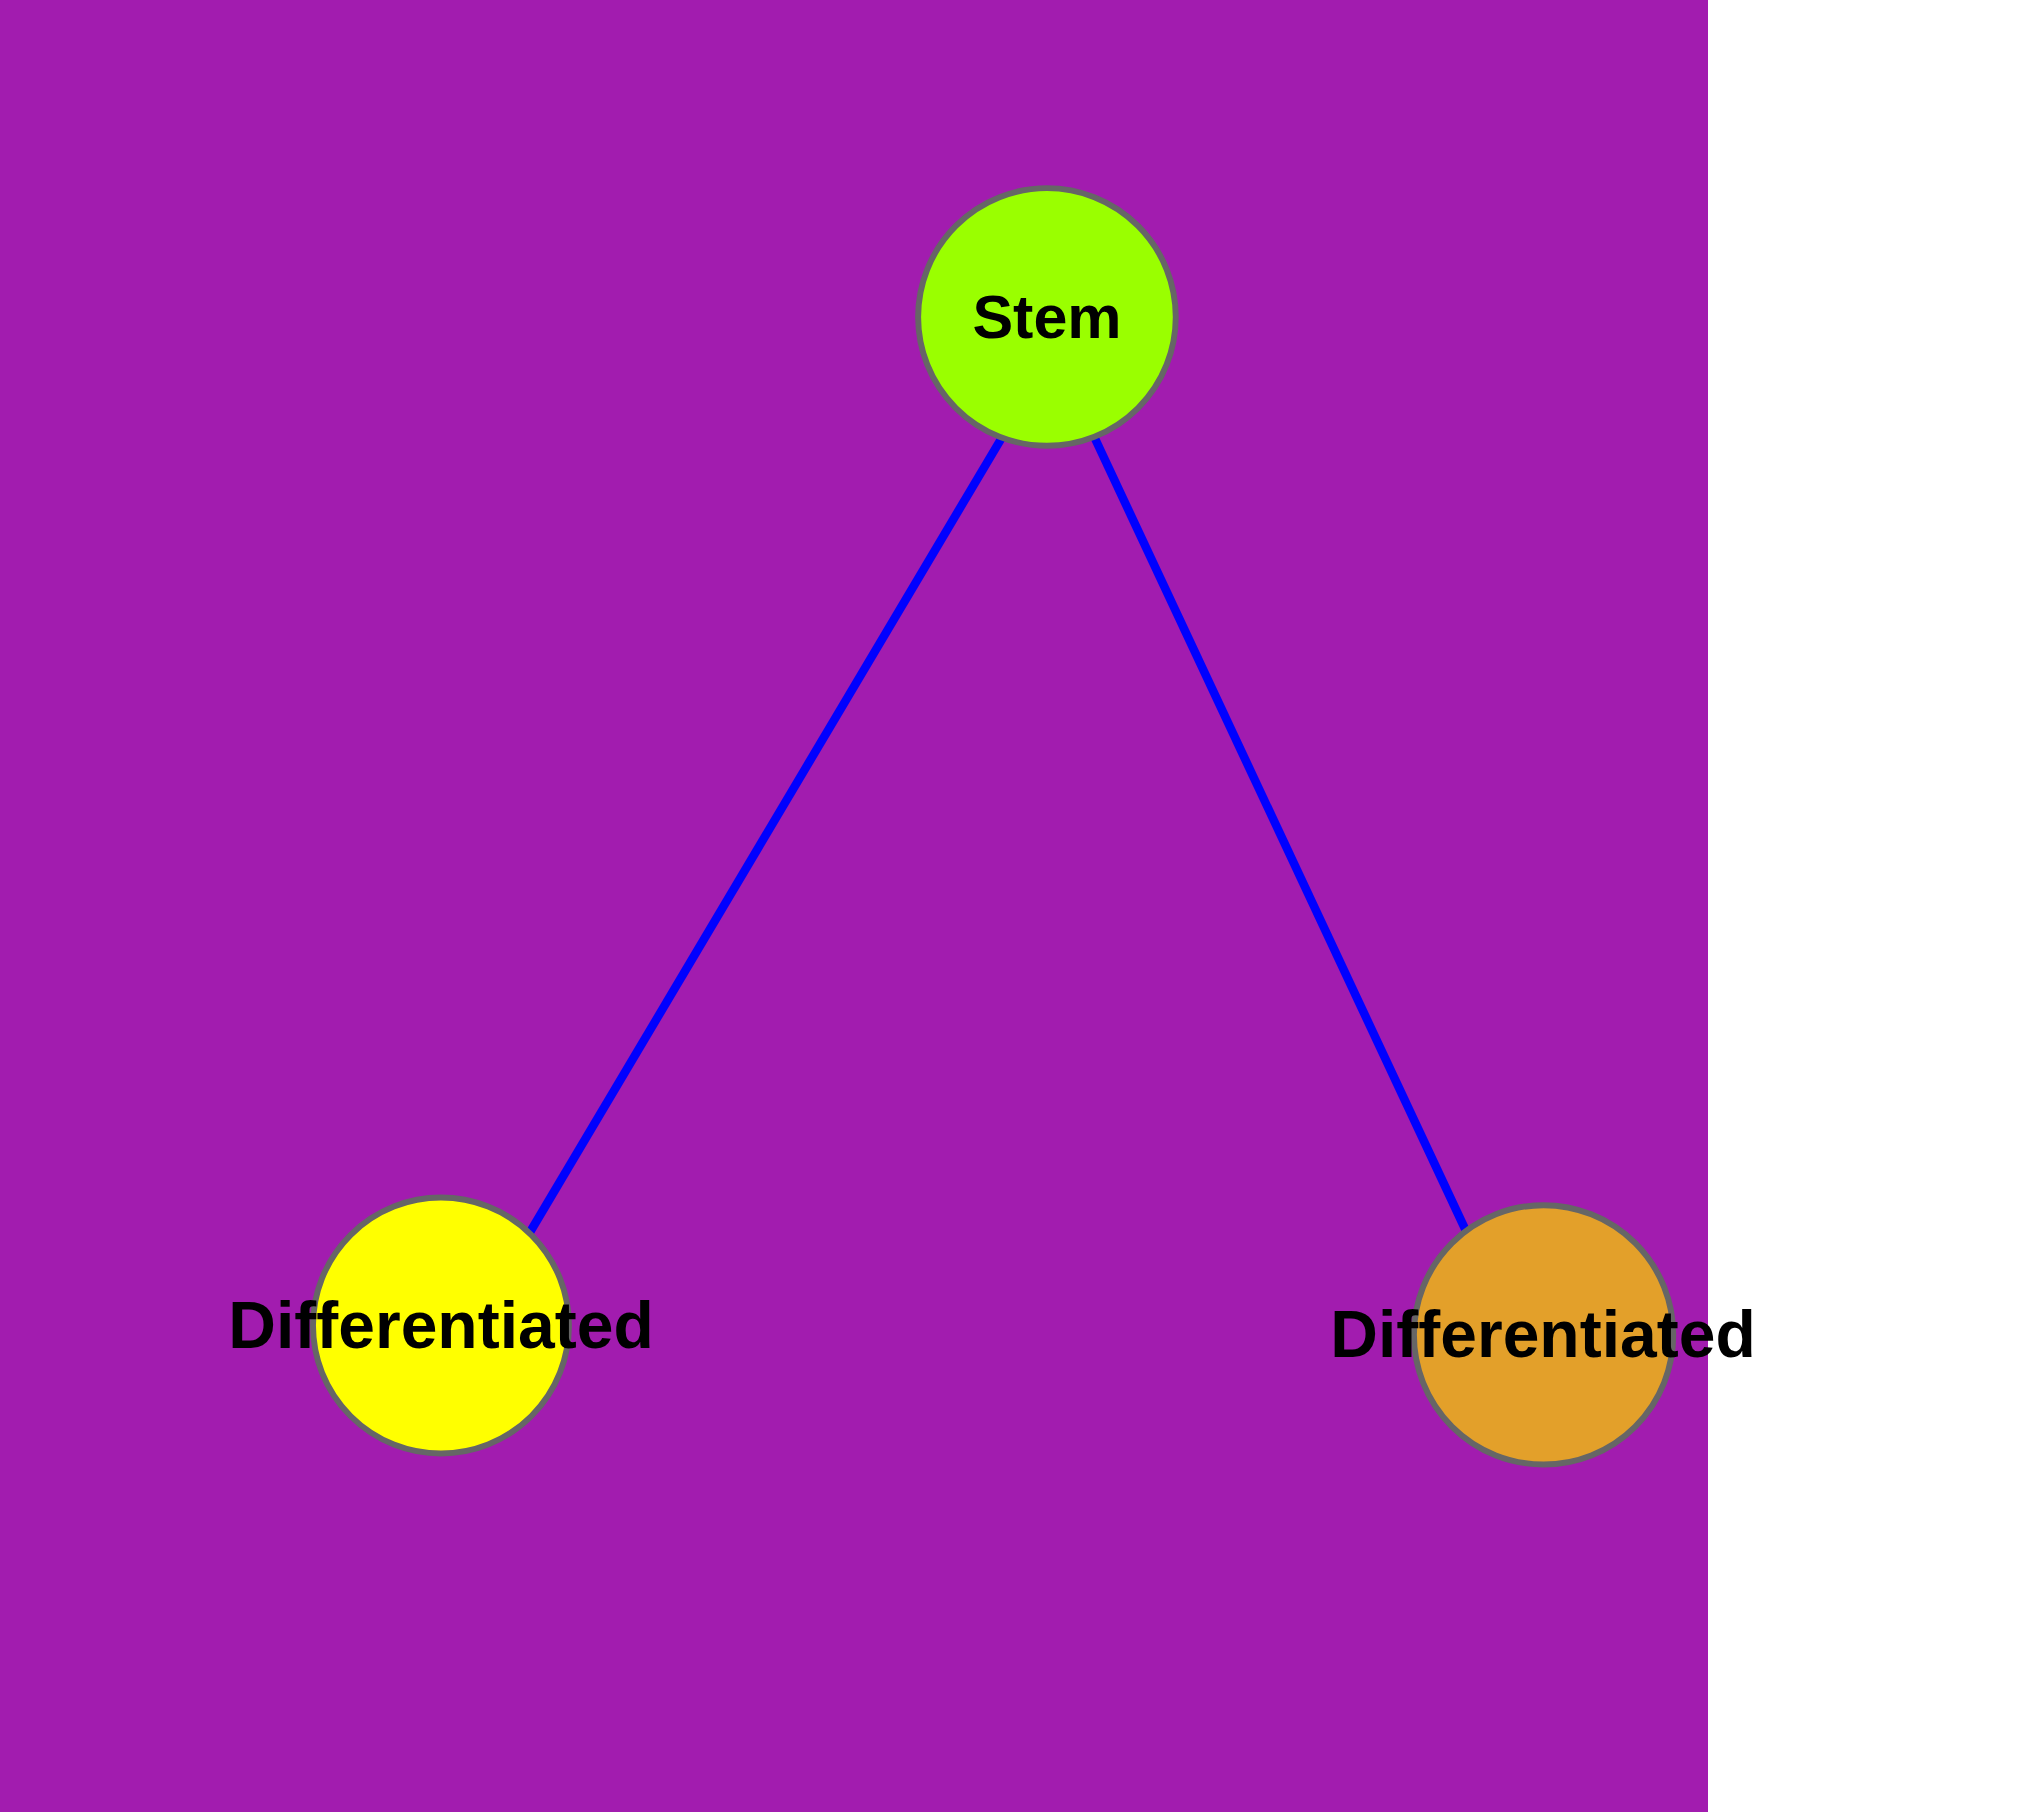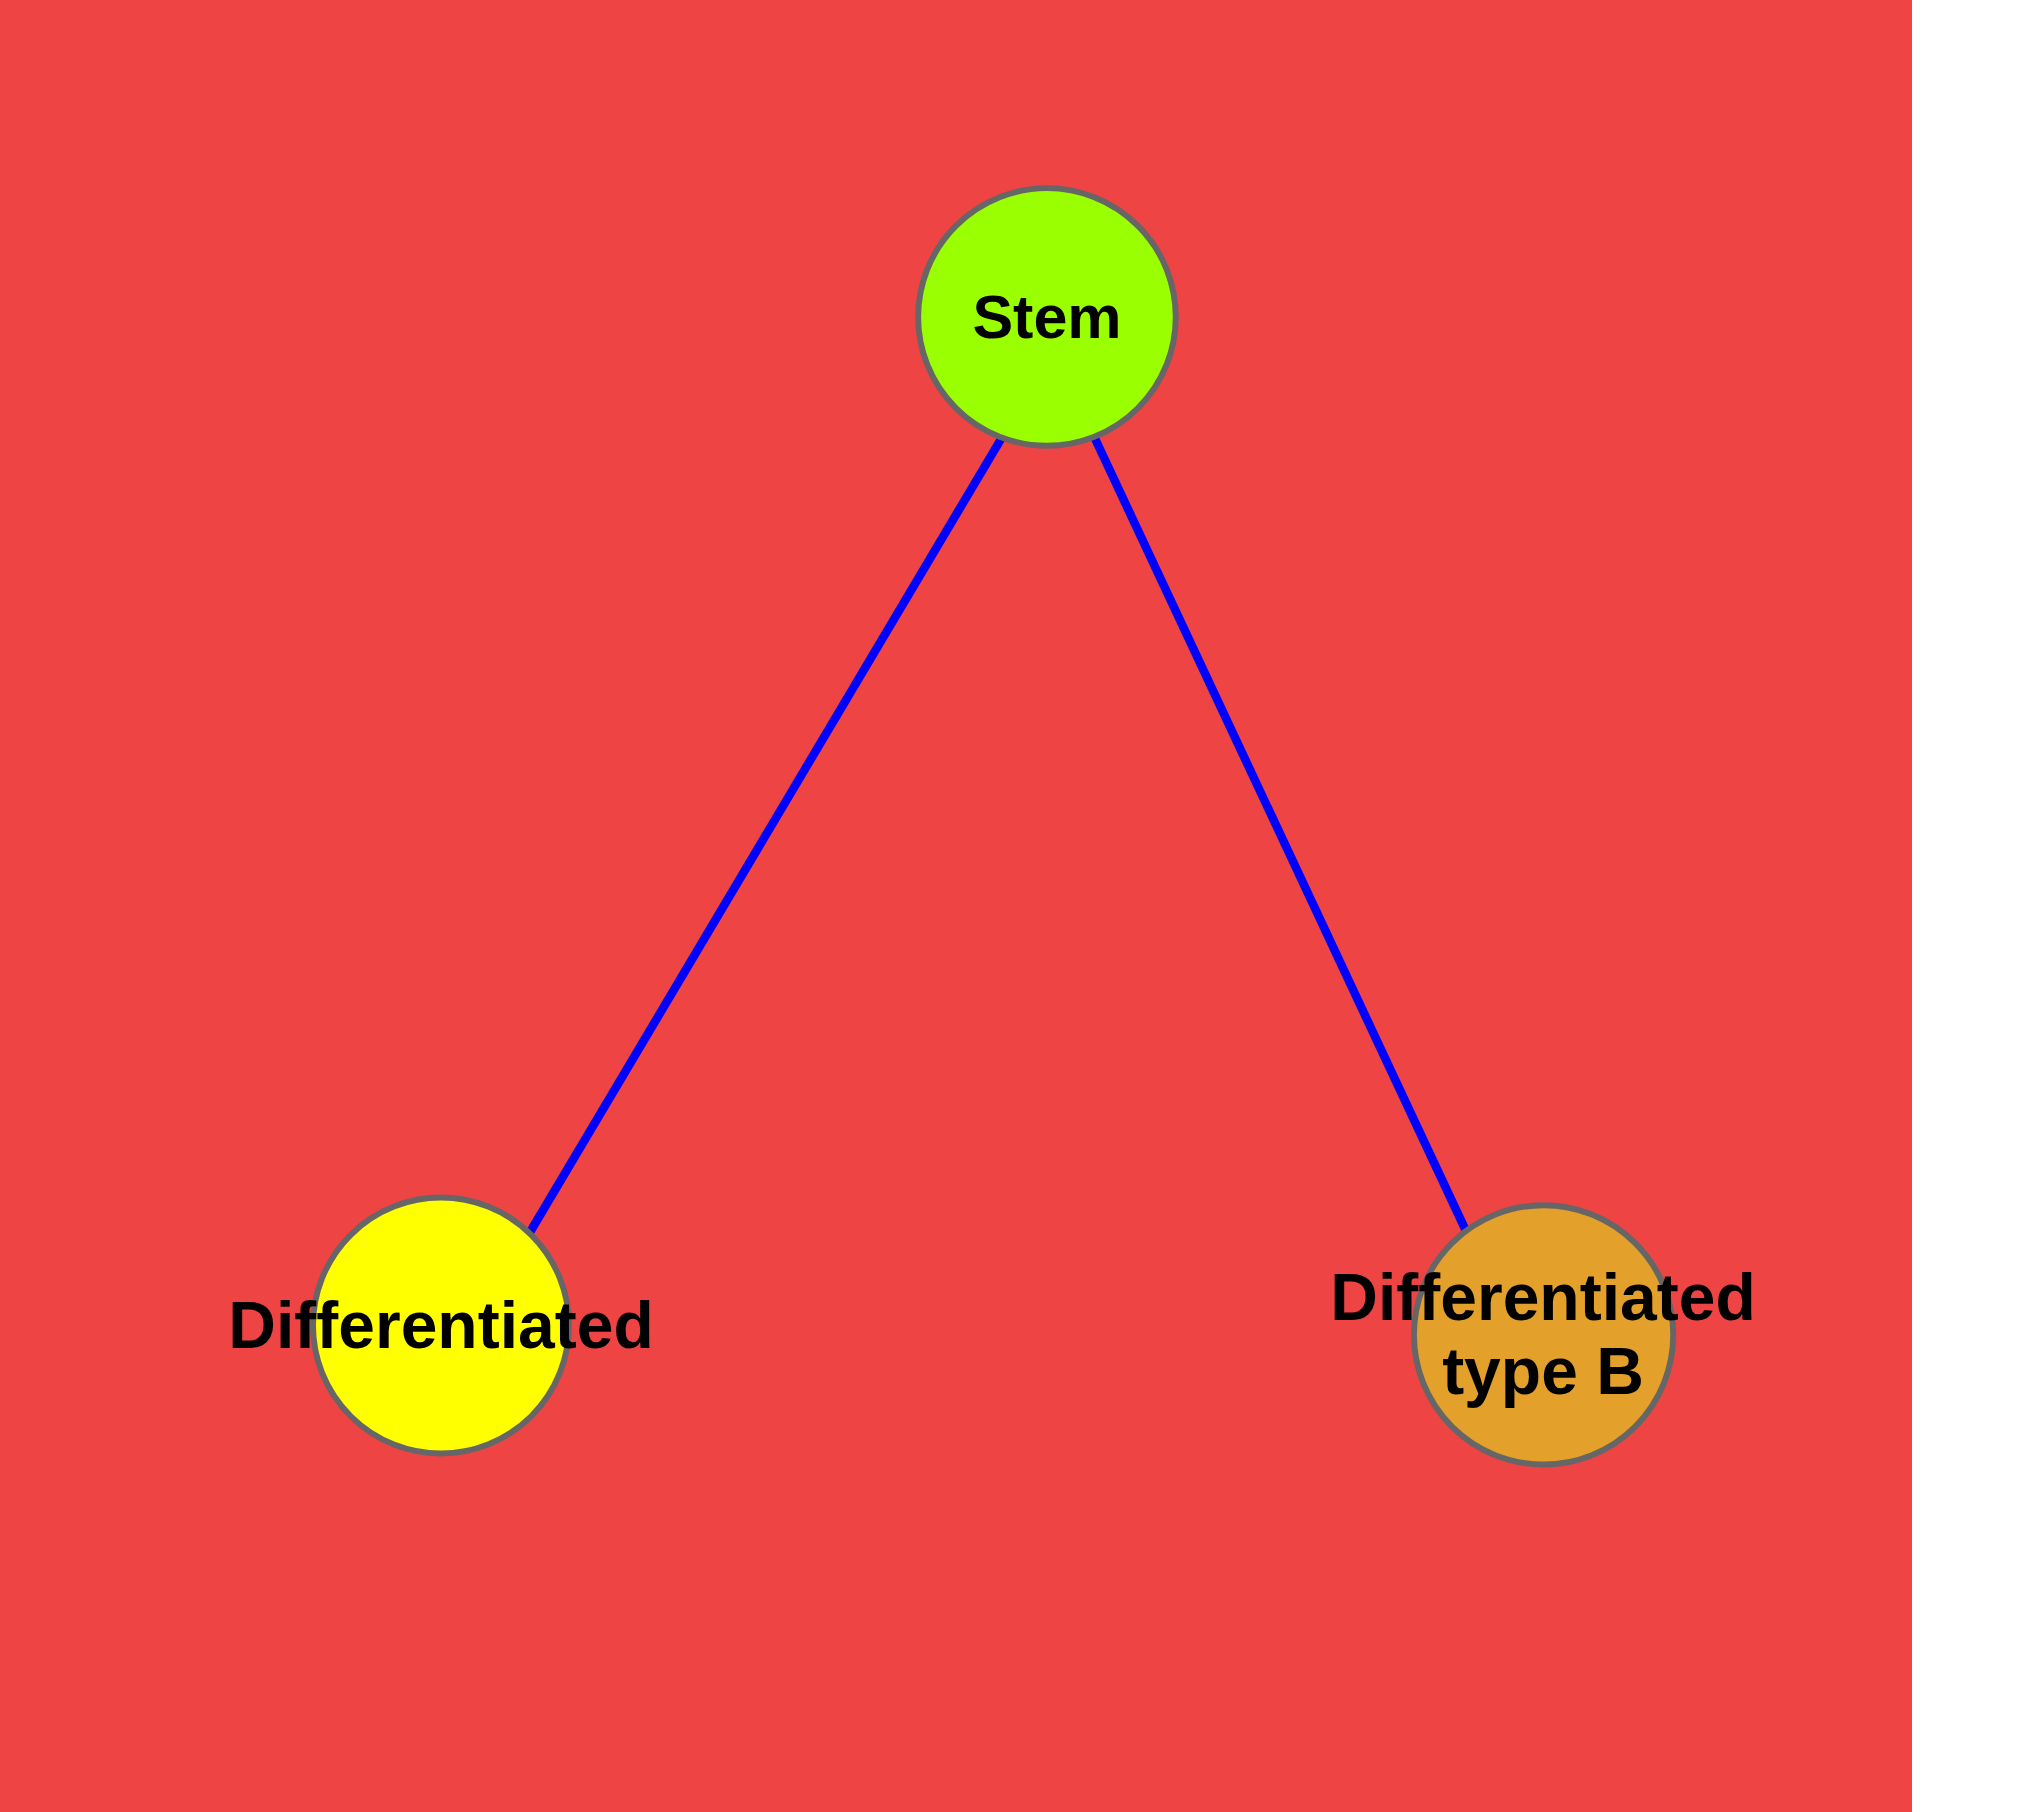--- a/index.html
+++ b/index.html
@@ -51,21 +51,21 @@
   #label-type-b {
     font-size: 66px;
     left: 1543px;
     top: 1335px;
     transform: translate(-50%, -50%);
   }
 </style>
 </head>
 <body>
 
-<div id="graph-canvas" style="width: 1912px; height: 1812px; background: #ef4444;">
+<div id="graph-canvas" style="width: 1708px; height: 1812px; background: #a21caf;">
 
   <svg id="graph-svg" viewBox="0 0 2384 2138" xmlns="http://www.w3.org/2000/svg">
     <g id="edges-layer">
         <line x1="1182" y1="516" x2="622" y2="1459" stroke="#0000ff" stroke-width="10" stroke-linecap="butt"></line>
         <line x1="1291" y1="516" x2="1733" y2="1460" stroke="#0000ff" stroke-width="10" stroke-linecap="butt"></line>
       </g>
     <g id="nodes-layer">
         <circle cx="1235" cy="374" r="152" fill="#9aff00" stroke="#666666" stroke-width="7"></circle>
         <circle cx="520" cy="1564" r="151" fill="#ffff00" stroke="#666666" stroke-width="7"></circle>
         <circle cx="1821" cy="1575" r="153" fill="#e3a02a" stroke="#666666" stroke-width="7"></circle>
@@ -75,17 +75,16 @@
   <div class="node-label" id="label-stem" style="left: 1047px; top: 317px;">
       <div>Stem</div>
     </div>
 
   <div class="node-label" id="label-type-a" style="left: 441px; top: 1326px;">
       <div>Differentiated</div>
     </div>
 
   <div class="node-label" id="label-type-b" style="left: 1543px; top: 1335px;">
       <div>Differentiated</div>
-      <div>type B</div>
     </div>
 
 </div>
 
 
 </body></html>

